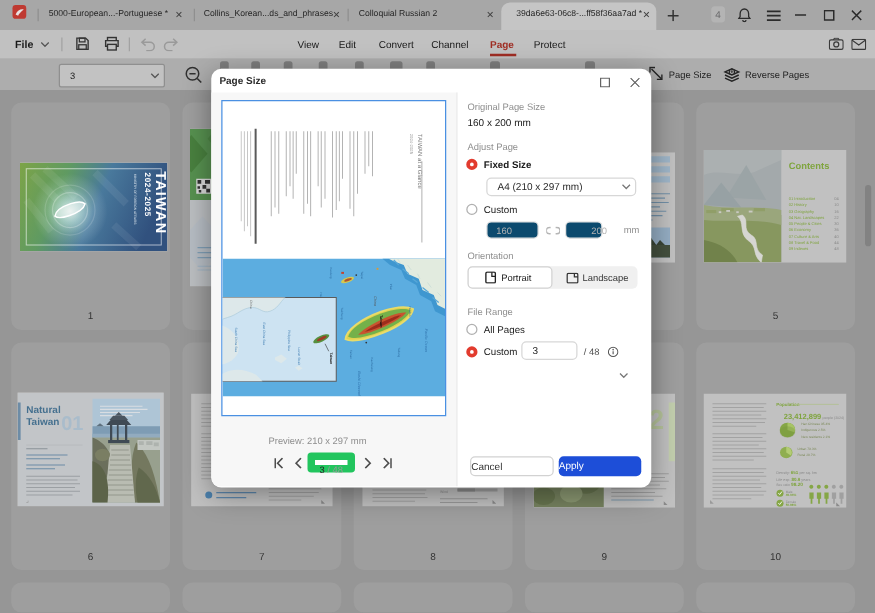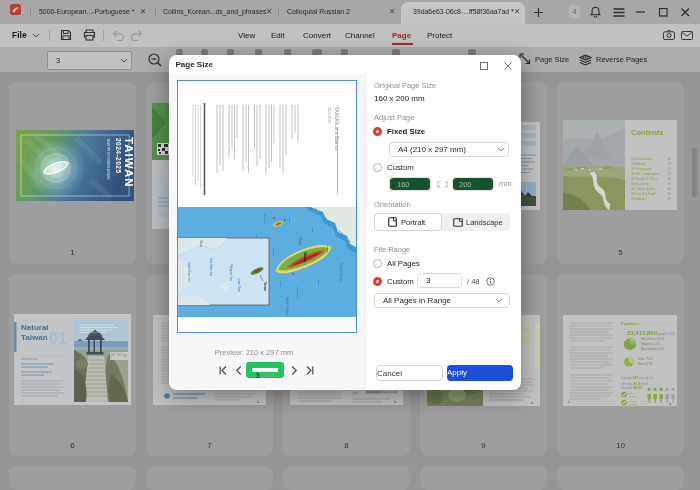--- a/index.html
+++ b/index.html
@@ -29,21 +29,21 @@
 
 #dialog{left:169px;top:55px;width:352px;height:335px;background:#fff;border-radius:8px;box-shadow:0 5px 22px rgba(0,0,0,.38);overflow:hidden}
 #dlgleft{left:0;top:19px;width:197px;height:315px;background:#f7f7f7;border-right:1px solid #ececec}
 #dlgtitle{left:6.5px;top:0;height:19px;line-height:20px;font-size:8px;font-weight:bold;color:#2b2b2b}
 #preview{left:8px;top:25px;width:180px;height:253px;border:1px solid #4a90e2;background:#fff;overflow:hidden}
 .glabel{font-size:7.5px;color:#8e8e8e;white-space:nowrap}
 .dtext{font-size:8px;color:#1a1a1a;white-space:nowrap}
 .radio{width:9px;height:9px;border-radius:50%;background:#fff;border:1px solid #b0b0b0}
 .radio.on{border:3px solid #e23b2e}
 .combo{background:#fff;border:1px solid #d7d7d7;border-radius:4px;font-size:8px;color:#2a2a2a}
-.inp{background:#14532d;border:1px solid #e3e3e3;border-radius:4px;font-size:7.5px;color:#b3b3b3}
+.inp{background:#0c4a6e;border:1px solid #e3e3e3;border-radius:4px;font-size:7.5px;color:#b3b3b3}
 .btn{border-radius:4px;font-size:8px;text-align:left}
 </style></head>
 <body>
 
 <div id="tabbar" class="ab"></div>
 <div class="ab" style="left:10px;top:4px;width:11px;height:11px;background:#bf3a32;border-radius:2.5px"></div>
 <svg class="ab" style="left:10px;top:4px" width="11" height="11">
     <path d="M2.5 7.5 C4 4,6.5 3,9 3.5 C7 5,5 7,4.5 8.5 Z" fill="#e9e2e2"></path>
   </svg>
 <div class="ab tsep" style="left:30px"></div>
@@ -737,21 +737,21 @@
   <div class="ab combo" style="left:220px;top:87px;width:120px;height:15px;line-height:14px;padding-left:8px">A4 (210 x 297 mm)</div>
   <svg class="ab" style="left:328px;top:92px" width="8" height="5">
       <path d="M1 0.8 L4 3.8 L7 0.8" fill="none" stroke="#777" stroke-width="1"></path>
     </svg>
   <div class="ab radio" style="left:204px;top:107.5px"></div>
   <div class="ab dtext" style="left:218px;top:107.5px;font-size:7.8px">Custom</div>
   <div class="ab inp" style="left:220px;top:122px;width:42px;height:14px;line-height:13px;padding-left:7px">160</div>
   <svg class="ab" style="left:268px;top:126px" width="11" height="7" viewBox="0 0 11 7">
       <path d="M3.5 1 H2.5 a2.5 2.5 0 0 0 0 5 H3.5 M7.5 1 H8.5 a2.5 2.5 0 0 1 0 5 H7.5" fill="none" stroke="#b5b5b5" stroke-width="1.1"></path>
     </svg>
-  <div class="ab inp" style="left:283px;top:122px;width:42px;height:14px;line-height:13px;padding-left:6px">200</div>
+  <div class="ab inp" style="left:283px;top:122px;width:30px;height:14px;line-height:13px;padding-left:20px">200</div>
   <div class="ab glabel" style="left:330px;top:124px">mm</div>
   <div class="ab glabel" style="left:205px;top:145px">Orientation</div>
   <div class="ab" style="left:205px;top:158px;width:136px;height:18px;background:#f0f0f0;border-radius:4px"></div>
   <div class="ab" style="left:205px;top:158px;width:68px;height:18px;background:#fff;border:1px solid #d2d2d2;border-radius:4px"></div>
   <svg class="ab" style="left:219px;top:162px" width="9" height="10" viewBox="0 0 9 10">
       <rect x="0.7" y="0.7" width="7.6" height="8.6" rx="1" fill="none" stroke="#222" stroke-width="1.1"></rect>
       <path d="M5.5 0.7 V4 H8.3" fill="none" stroke="#222" stroke-width="1"></path>
     </svg>
   <div class="ab dtext" style="left:232px;top:162.5px;font-size:7.5px">Portrait</div>
   <svg class="ab" style="left:284px;top:163px" width="10" height="9" viewBox="0 0 10 9">
@@ -764,19 +764,18 @@
   <div class="ab dtext" style="left:218px;top:203.5px;font-size:7.8px">All Pages</div>
   <div class="ab radio on" style="left:204px;top:221.5px"></div>
   <div class="ab dtext" style="left:218px;top:221.5px;font-size:7.8px">Custom</div>
   <div class="ab" style="left:248px;top:218px;width:45px;height:15px;background:#fff;border:1px solid #d7d7d7;border-radius:4px;font-size:8px;color:#1a1a1a;line-height:14px;padding-left:8px">3</div>
   <div class="ab dtext" style="left:298px;top:221.5px;font-size:7.5px;color:#4a4a4a">/ 48</div>
   <svg class="ab" style="left:317px;top:221.5px" width="9" height="9" viewBox="0 0 10 10">
       <circle cx="5" cy="5" r="4.2" fill="none" stroke="#555" stroke-width="0.9"></circle>
       <path d="M5 4.5 V7.2" stroke="#555" stroke-width="1"></path>
       <circle cx="5" cy="3" r="0.7" fill="#555"></circle>
     </svg>
-  <div class="ab combo" style="left:205px;top:238px;width:136px;height:15px;line-height:14px;padding-left:8px">All Pages in Range</div>
   <svg class="ab" style="left:326px;top:243px" width="8" height="5">
       <path d="M1 0.8 L4 3.8 L7 0.8" fill="none" stroke="#777" stroke-width="1"></path>
     </svg>
   <div class="ab btn" style="left:207px;top:310px;width:67px;height:16px;background:#fff;border:1px solid #d2d2d2;line-height:15px;color:#333">Cancel</div>
   <div class="ab btn" style="left:278px;top:310px;width:66px;height:16px;background:#1d4ed8;line-height:16px;color:#fff">Apply</div>
 </div>
 
 </body></html>

